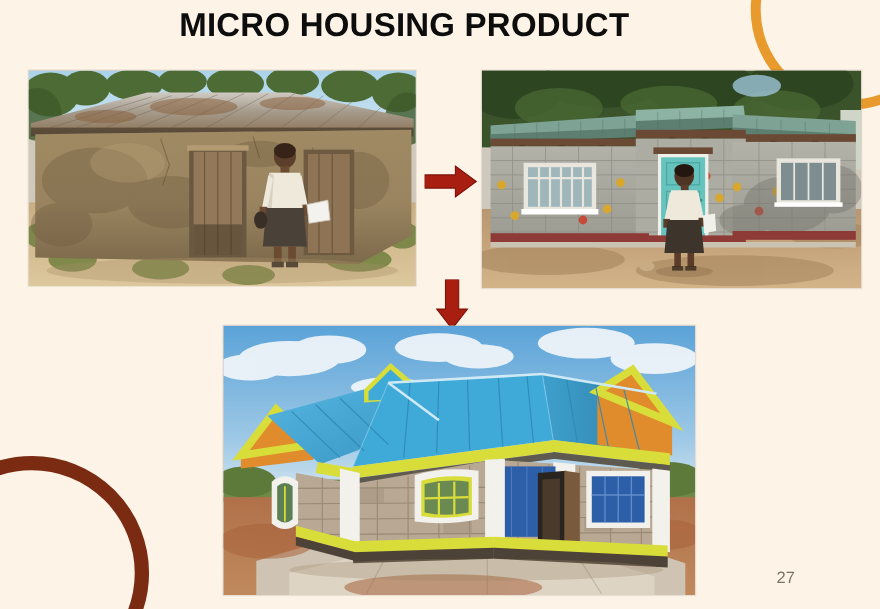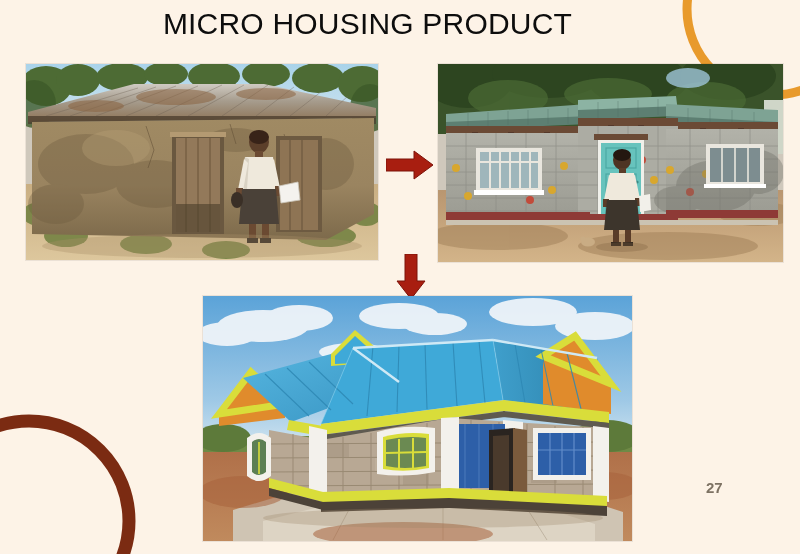--- a/index.html
+++ b/index.html
@@ -40,21 +40,21 @@
   }
 
   
   #slide-title {
     position: absolute;
     top: 7px;
     left: 0;
     width: 735px;
     text-align: center;
     font-family: "Liberation Sans", sans-serif;
-    font-weight: normal;
+    font-weight: bold;
     font-size: 30px;
     letter-spacing: 0.2px;
     color: #0d0d0d;
     white-space: nowrap;
   }
 
   
   .photo {
     position: absolute;
     overflow: hidden;
@@ -80,25 +80,24 @@
     left: 396px;
     top: 254px;
     width: 30px;
     height: 46px;
   }
 
   
   #page-number {
     position: absolute;
     left: 706px;
-    top: 479px;
+    top: 517px;
     font-family: "Liberation Sans", sans-serif;
     font-size: 15px;
     color: #7d7263;
-    font-weight: bold;
   }
 </style>
 </head>
 <body>
 
 <div id="slide">
 
   <svg id="arc-top-right" class="corner-arc" viewBox="0 0 210 210" aria-hidden="true">
     <circle cx="105" cy="105" r="86" fill="none" stroke="#E89A2C" stroke-width="9"></circle>
   </svg>

